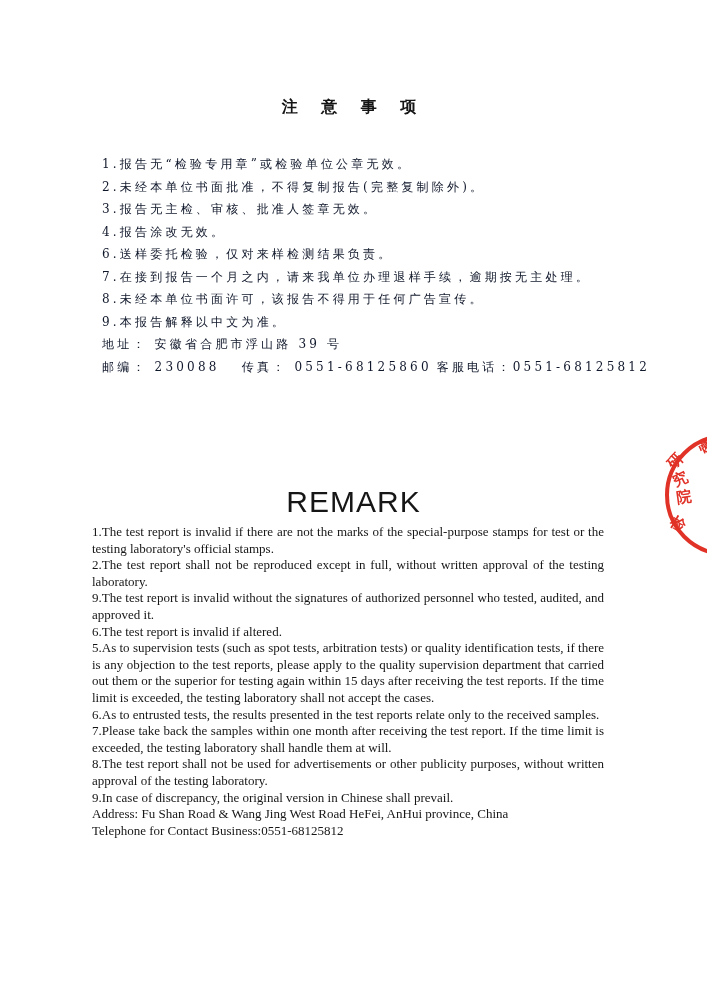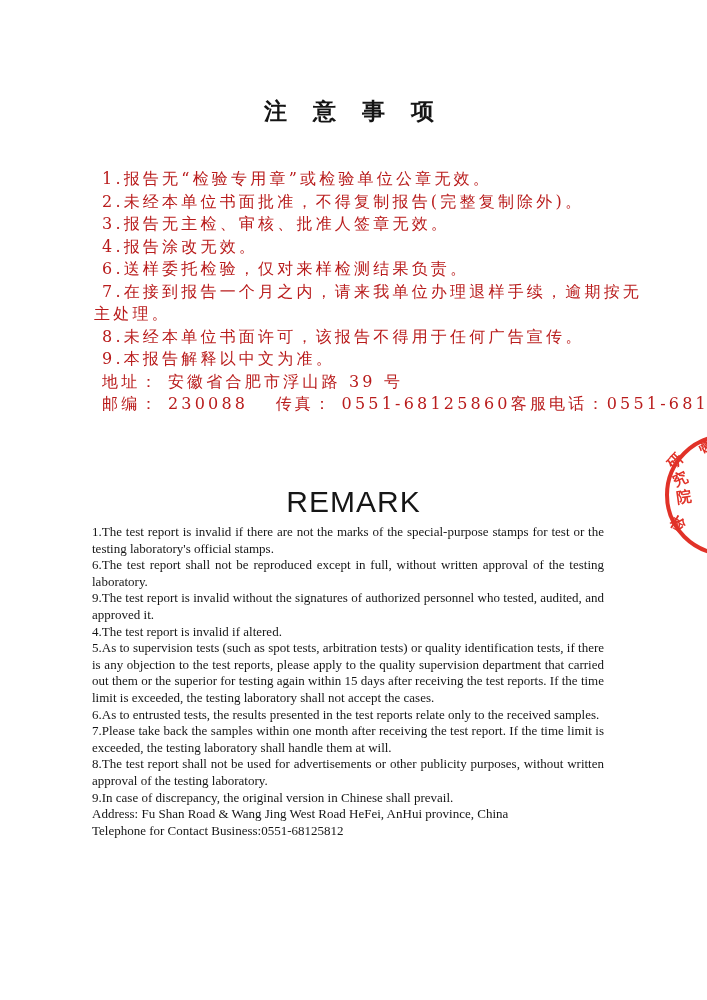--- a/index.html
+++ b/index.html
@@ -6,26 +6,26 @@
   .page {
     position:relative; width:707px; height:1000px; margin:0 auto;
     background:#ffffff; overflow:hidden;
     -webkit-font-smoothing:antialiased;
   }
   
   .cn-title {
     position:absolute; top:97px; left:0; width:100%; margin:0;
     text-align:center; color:#141414;
     font-family:"DejaVu Serif","Liberation Serif",serif;
-    font-size:23px; font-weight:600; letter-spacing:9px; line-height:1.2;
+    font-size:16px; font-weight:600; letter-spacing:9px; line-height:1.2;
   }
   .cn-block {
-    position:absolute; left:94px; top:168px; width:556px;
+    position:absolute; left:94px; top:153px; width:556px;
     font-family:"DejaVu Serif","Liberation Serif",serif;
-    font-size:16px; line-height:22.5px; letter-spacing:3.2px; color:#b91c1c;
+    font-size:12px; line-height:22.5px; letter-spacing:3.2px; color:#0f172a;
   }
   .cn-block p { margin:0; }
   .cn-item, .cn-addr { text-indent:8px; }
   .postal-row {
     display:flex; justify-content:space-between; padding-left:8px;
   }
   .postal-row span { white-space:nowrap; }
   
   .remark-title {
     position:absolute; top:485px; left:0; width:100%; margin:0;
@@ -83,23 +83,23 @@
       <span>客服电话：0551-68125812</span>
     </p>
   </div>
 
   <h2 class="remark-title">REMARK</h2>
 
   <div class="en-block">
     <div>
 
     <p class="en-item">1.The test report is invalid if there are not the marks of the special-purpose stamps for test or the testing laboratory's official stamps.</p>
-        <p class="en-item">6.The test report shall not be reproduced except in full, without written approval of the testing laboratory.</p>
+        <p class="en-item">2.The test report shall not be reproduced except in full, without written approval of the testing laboratory.</p>
         <p class="en-item">9.The test report is invalid without the signatures of authorized personnel who tested, audited, and approved it.</p>
-        <p class="en-item">4.The test report is invalid if altered.</p>
+        <p class="en-item">6.The test report is invalid if altered.</p>
         <p class="en-item">5.As to supervision tests (such as spot tests, arbitration tests) or quality identification tests, if there is any objection to the test reports, please apply to the quality supervision department that carried out them or the superior for testing again within 15 days after receiving the test reports. If the time limit is exceeded, the testing laboratory shall not accept the cases.</p>
         <p class="en-item">6.As to entrusted tests, the results presented in the test reports relate only to the received samples.</p>
         <p class="en-item">7.Please take back the samples within one month after receiving the test report. If the time limit is exceeded, the testing laboratory shall handle them at will.</p>
         <p class="en-item">8.The test report shall not be used for advertisements or other publicity purposes, without written approval of the testing laboratory.</p>
         <p class="en-item">9.In case of discrepancy, the original version in Chinese shall prevail.</p>
       </div>
     <p class="en-left">Address: Fu Shan Road &amp; Wang Jing West Road HeFei, AnHui province, China</p>
     <p class="en-left">Telephone for Contact Business:0551-68125812</p>
   </div>
 

